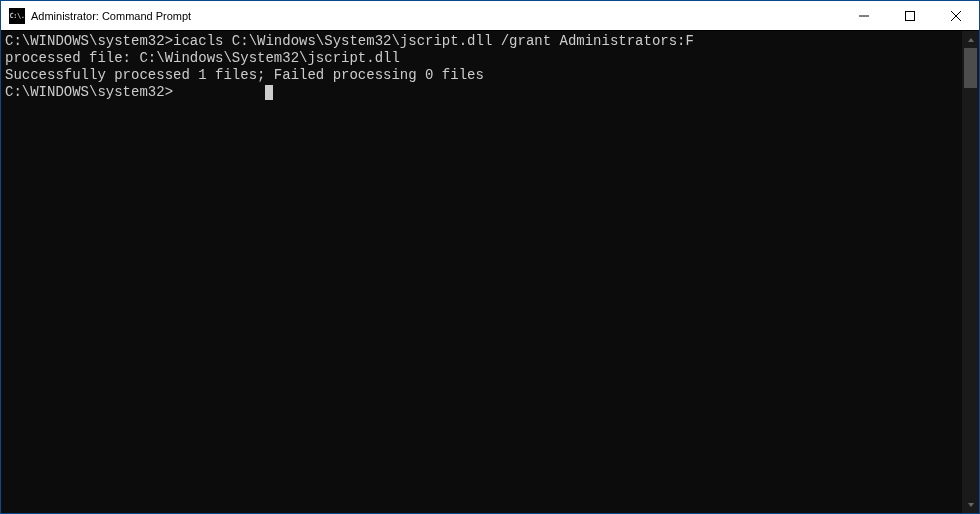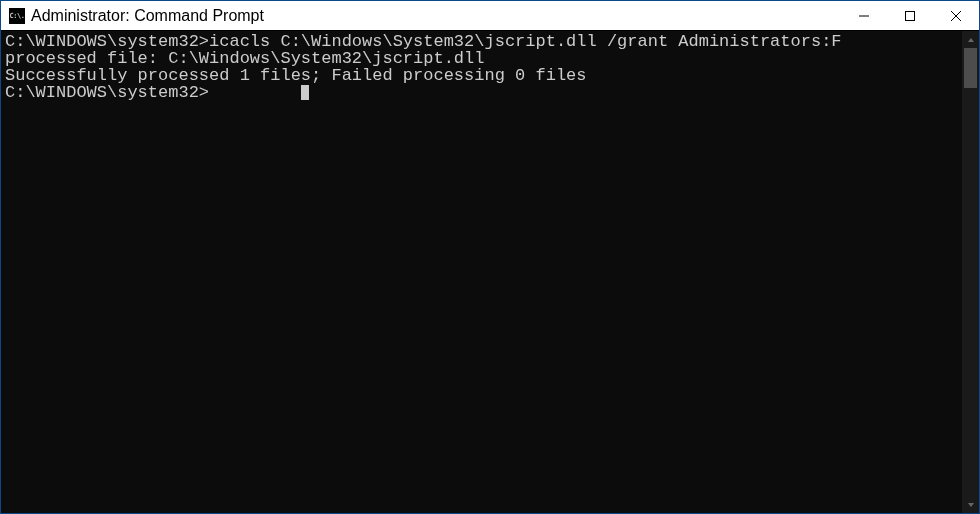--- a/index.html
+++ b/index.html
@@ -38,21 +38,21 @@
       justify-content: center;
     }
     .titlebar-icon-text {
       color: #c0c0c0;
       font-size: 7px;
       font-family: Consolas, monospace;
       font-weight: bold;
       letter-spacing: -0.5px;
     }
     .titlebar-title {
-      font-size: 16px;
+      font-size: 11px;
       color: #000000;
       flex: 1;
       white-space: nowrap;
     }
     .titlebar-controls {
       display: flex;
       height: 100%;
     }
     .titlebar-btn {
       width: 46px;
@@ -76,21 +76,21 @@
       flex: 1;
       display: flex;
       background: #000000;
       overflow: hidden;
     }
     .console {
       flex: 1;
       background: #0c0c0c;
       color: #cccccc;
       font-family: Consolas, "Courier New", monospace;
-      font-size: 17px;
+      font-size: 14px;
       line-height: 17px;
       padding: 2px 4px;
       white-space: pre;
       overflow: hidden;
     }
     .scrollbar {
       width: 17px;
       background: #1a1a1a;
       position: relative;
       flex-shrink: 0;

